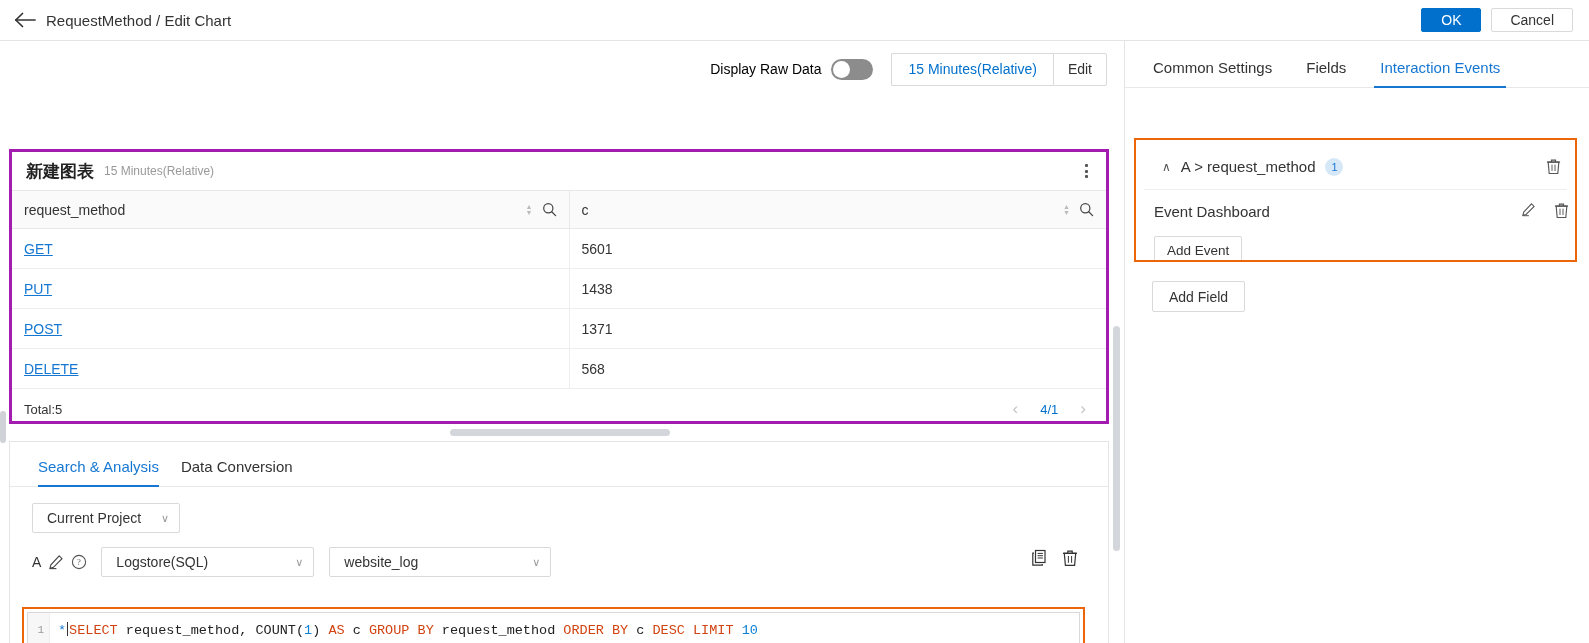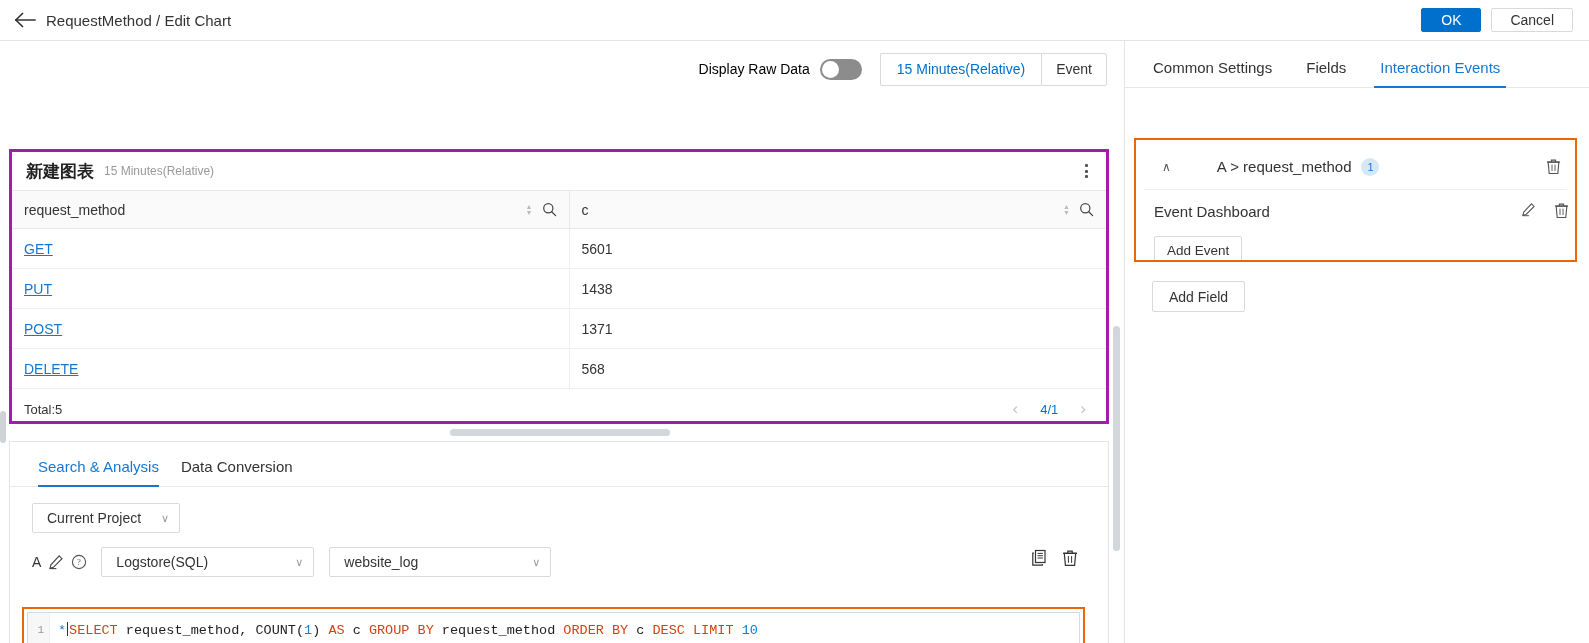--- a/index.html
+++ b/index.html
@@ -228,21 +228,21 @@
   .event-box {
     position:absolute; left:9px; top:97px; width:443px; height:124px;
     border:2px solid #ec6608; background:#fff; overflow:hidden;
   }
   .evt-header {
     height:46px; display:flex; align-items:center;
     padding:0 14px 0 18px; position:relative;
     border-bottom:1px solid #eee; margin:4px 8px 0 8px;
   }
   .caret-up { color:#555; font-size:12px; margin-right:10px; }
-  .evt-title { font-size:15px; color:#333;margin-left:36px; }
+  .evt-title { font-size:15px; color:#333; }
   .badge {
     display:inline-flex; align-items:center; justify-content:center;
     min-width:18px; height:18px; padding:0 5px; margin-left:10px;
     border-radius:9px; background:#d6e8f8; color:#1677d2; font-size:11px;
   }
   .trash-right { position:absolute; right:6px; top:14px; cursor:pointer; }
   .evt-row {
     height:42px; display:flex; align-items:center;
     padding:0 14px 0 18px; position:relative;
   }
@@ -285,21 +285,21 @@
 <div class="body-wrap">
 
   <div class="left-pane">
 
     <div class="lp-toolbar">
       <span class="raw-label">Display Raw Data</span>
       <div class="toggle">
         <div class="knob"></div>
       </div>
       <div class="time-btn">15 Minutes(Relative)</div>
-      <div class="apply-btn">Event</div>
+      <div class="apply-btn">Edit</div>
     </div>
 
     <div class="chart-card">
       <div class="chart-head">
         <span class="chart-title">新建图表</span>
         <span class="chart-sub">15 Minutes(Relative)</span>
         <div class="kebab">
           <i></i>
             <i></i>
             <i></i>

